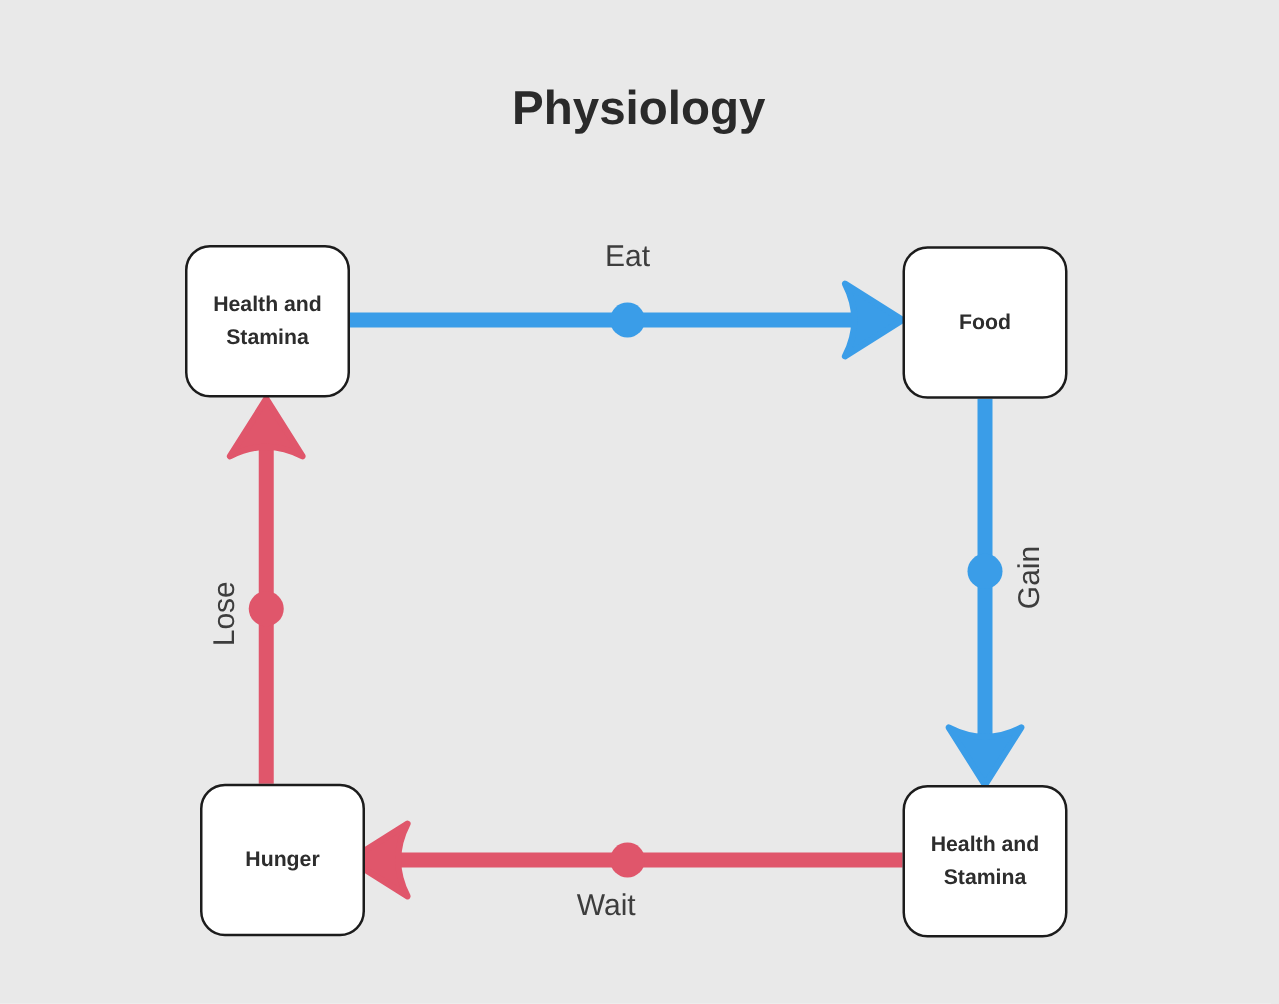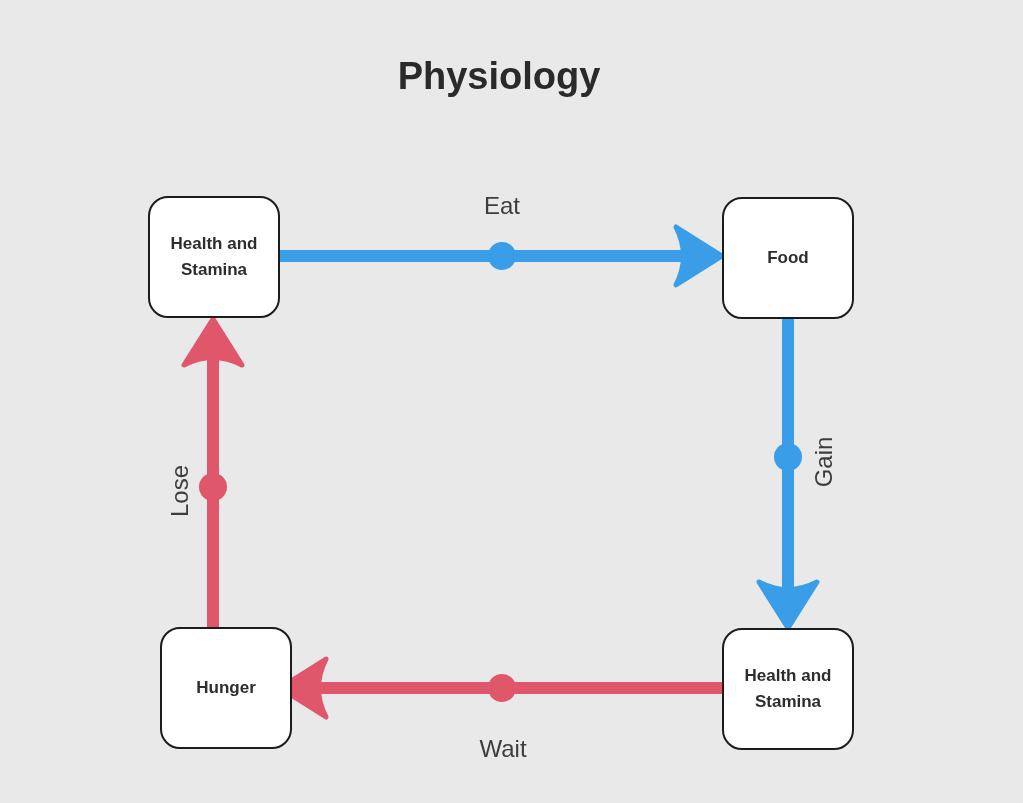--- a/index.html
+++ b/index.html
@@ -12,21 +12,21 @@
     width: 1023px;
     height: 803px;
     background: var(--background, #e9e9e9);
     overflow: hidden;
   }
   .title {
     position: absolute;
     left: 495px;
     top: 72px;
     transform: translate(-50%, -50%);
-    margin: 4px;
+    margin: 16px;
     font-size: 38px;
     font-weight: bold;
     color: var(--title_text, #2a2a2a);
     white-space: nowrap;
   }
   .edges {
     position: absolute;
     left: 0;
     top: 0;
   }
@@ -72,21 +72,21 @@
     font-size: 24px;
     font-weight: 400;
     color: var(--edge_label, #3d3d3d);
     white-space: nowrap;
   }
   .edge-label.vertical {
     transform: translate(-50%, -50%) rotate(-90deg);
   }
   .label-eat  { left: 502px; top: 206px; }
   .label-gain { left: 824px; top: 462px; }
-  .label-wait { left: 503px; top: 725px; margin-top: 24px; }
+  .label-wait { left: 485px; top: 725px; }
   .label-lose { left: 180px; top: 491px; }
 </style>
 </head>
 <body>
 
 <div class="canvas">
 
   <h1 class="title">Physiology</h1>
 
   <svg class="edges" width="1023" height="803" viewBox="0 0 1023 803">

